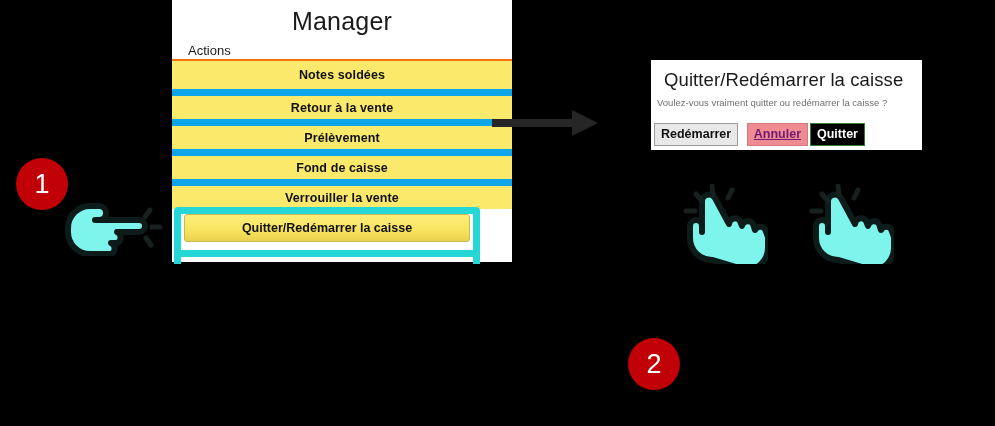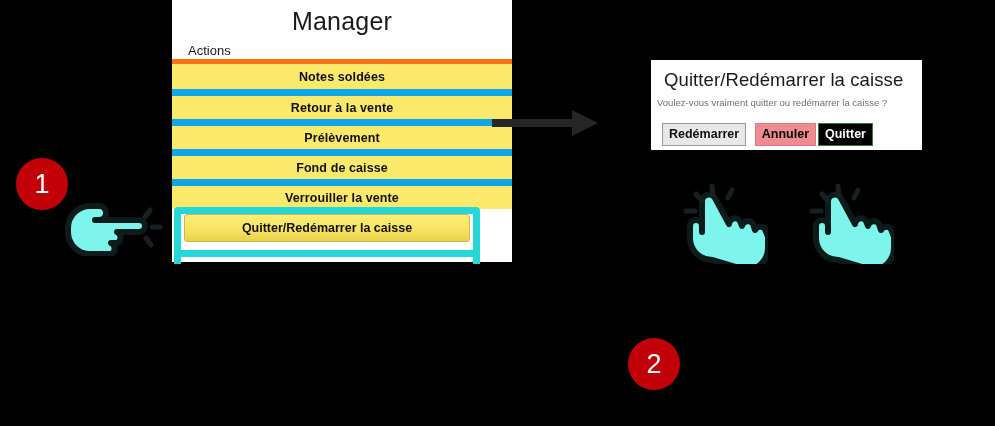--- a/index.html
+++ b/index.html
@@ -48,21 +48,21 @@
   }
   #menu-list { width: 100%; }
   .menu-item {
     height: 30px;
     background: #FAE96B;
     border-top: 7px solid #0ea5e9;
     display: flex; align-items: center; justify-content: center;
     font-size: 12.5px; font-weight: bold; color: #111111;
     letter-spacing: 0.1px;
   }
-  .menu-item:first-child { border-top: 5px solid #f97316; }
+  .menu-item:first-child { border-top: 2px solid #f97316; }
 
   
   #highlight-box {
     position: absolute;
     left: 174px; top: 207px;
     width: 306px; height: 50px;
     border: 7px solid #26D7D7;
     border-radius: 4px;
     background: transparent;
     z-index: 5;
@@ -102,35 +102,35 @@
     padding: 9px 0 0 13px;
     font-size: 18.5px; color: #1a1a1a; font-weight: 400;
     letter-spacing: 0.1px;
   }
   #dialog-message {
     padding: 6px 0 0 6px;
     font-size: 9.5px; color: #6f6f6f;
   }
   #dialog-actions {
     position: absolute;
-    left: 8px; bottom: 4px;
+    left: 0; bottom: 4px;
     width: 217px;
     padding: 0 3px 0 3px;
     display: flex; align-items: center;
   }
   .dlg-btn {
     font-size: 12.5px; font-weight: bold;
     padding: 4px 6px 5px 6px;
     line-height: 1;
     border: 1px solid #9b9b9b;
     white-space: nowrap;
   }
   #btn-redemarrer { background: #E8E8E8; color: #111111; }
   .spacer { flex: 1 1 auto; }
-  #btn-annuler { background: #EE8C91; color: #000000; border-color: #d8797e; }
+  #btn-annuler { background: #EE8C91; color: #701a75; border-color: #d8797e; text-decoration: underline; }
   #btn-quitter { background: #000000; color: #ffffff; border-color: #357b38; margin-left: 2px; }
 
   
   .hand { position: absolute; }
   #hand-1 { left: 62px; top: 200px; }
   #hand-2 { left: 682px; top: 184px; }
   #hand-3 { left: 808px; top: 184px; }
 </style>
 </head>
 <body>

